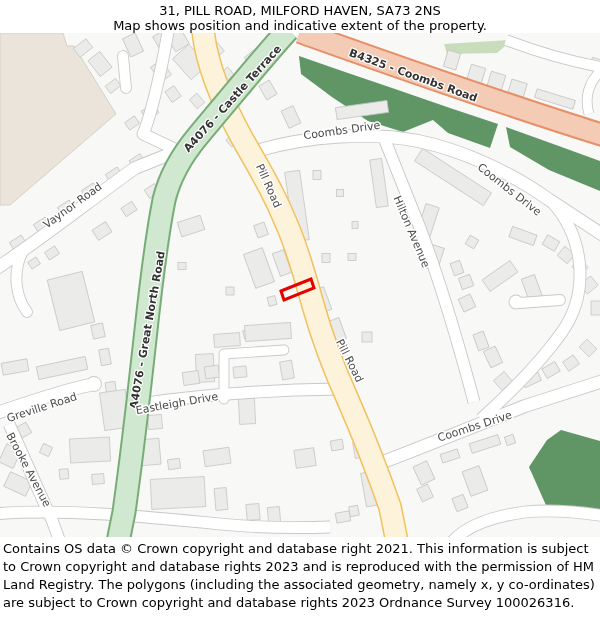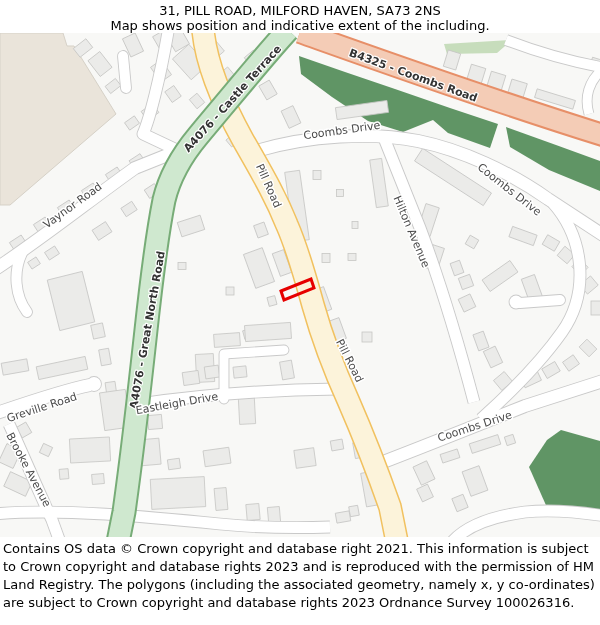--- a/index.html
+++ b/index.html
@@ -12,21 +12,21 @@
   .footer{position:absolute;top:537px;left:0;width:594px;padding:3px 3px 0 3px;font-size:13px;line-height:18px;color:#000;}
   
   text.st{font-family:"DejaVu Sans",sans-serif;font-size:11px;fill:#4a4a4a;stroke:#ffffff;stroke-width:3px;paint-order:stroke;stroke-linejoin:round;text-anchor:middle;}
   text.ref{font-family:"DejaVu Sans",sans-serif;font-size:11px;font-weight:bold;fill:#333333;stroke:#ffffff;stroke-width:2.4px;paint-order:stroke;stroke-linejoin:round;text-anchor:middle;}
 </style>
 </head>
 <body>
 
 <div class="header">
   <div class="title">31, PILL ROAD, MILFORD HAVEN, SA73 2NS</div>
-  <div class="subtitle">Map shows position and indicative extent of the including.</div>
+  <div class="subtitle">Map shows position and indicative extent of the property.</div>
 </div>
 
 <div class="map-wrap">
   <svg id="map-svg" width="600" height="504" viewBox="0 33 600 504" xmlns="http://www.w3.org/2000/svg">
       <rect x="0" y="33" width="600" height="504" fill="#f8f8f6"></rect>
       <polygon points="0,33 63,33 67,46 74,46 116,114 10,205 0,205" fill="#eae4da" stroke="#d6d1c7" stroke-width="1"></polygon>
       <polygon points="444,44 512,40 497,53 447,54" fill="#c7ddbc" stroke="none" stroke-width="1"></polygon>
       <polygon points="299,56 345,72 395,89 450,108 498,124 490,148 448,133 433,120 403,132 368,121 332,97 301,74" fill="#609565" stroke="none" stroke-width="1"></polygon>
       <polygon points="506,127 556,145 600,161 600,191 549,170 510,147" fill="#609565" stroke="none" stroke-width="1"></polygon>
       <polygon points="561,430 600,441 600,514 549,512 529,467 547,440" fill="#609565" stroke="none" stroke-width="1"></polygon>

